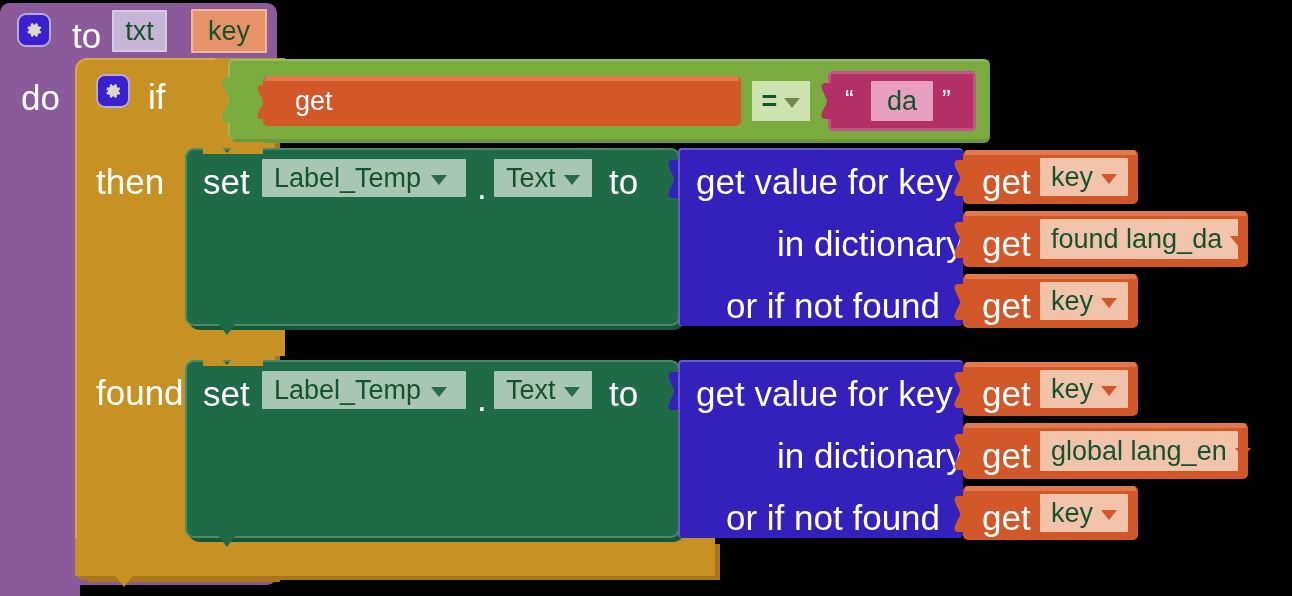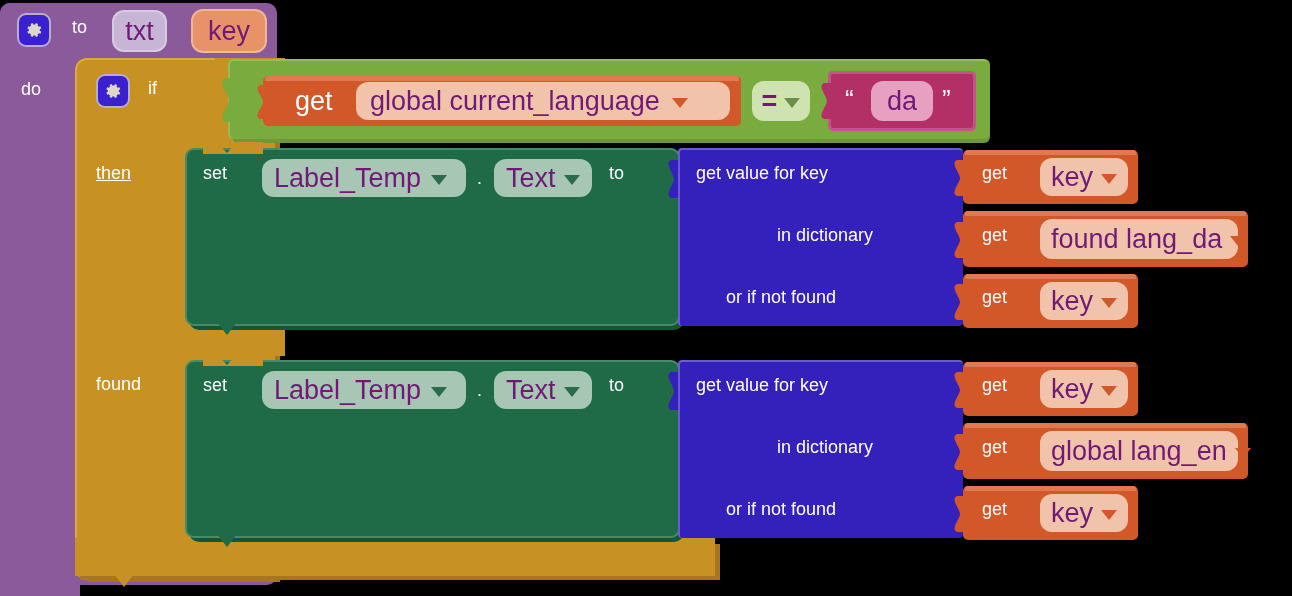--- a/index.html
+++ b/index.html
@@ -23,36 +23,36 @@
   }
 
   
   .blk {
     position: absolute;
     box-sizing: border-box;
   }
   .lbl {
     position: absolute;
     color: #ffffff;
-    font-size: 18px;
+    font-size: 35px;
     line-height: 1;
     white-space: nowrap;
   }
   .lbl-dark { color: #000000; }
 
   
   .field {
     position: absolute;
     box-sizing: border-box;
-    border-radius: 12px;
+    border-radius: 1px;
     display: flex;
     align-items: center;
     justify-content: center;
     white-space: nowrap;
-    color: #701a75;
+    color: #14532d;
     font-size: 27px;
     padding: 0 10px;
   }
   .caret {
     display: inline-block;
     width: 0; height: 0;
     border-left: 8px solid transparent;
     border-right: 8px solid transparent;
     margin-left: 9px;
     position: relative;
@@ -180,41 +180,37 @@
   </svg>
 
   <div class="gear" style="left:96px; top:74px;">
     <svg width="20" height="20" viewBox="0 0 20 20" aria-hidden="true">
       <path fill="#ded8c9" d="M10 6.3a3.7 3.7 0 1 0 0 7.4 3.7 3.7 0 0 0 0-7.4zm0 5.6a1.9 1.9 0 1 1 0-3.8 1.9 1.9 0 0 1 0 3.8z"></path>
       <path fill="#ded8c9" d="M17.3 11.6l-1.5-.6a5.9 5.9 0 0 0 0-2l1.5-.6-.9-2.2-1.5.6a6 6 0 0 0-1.4-1.4l.6-1.5L11.9 3l-.6 1.5a5.9 5.9 0 0 0-2 0L8.7 3l-2.2.9.6 1.5a6 6 0 0 0-1.4 1.4l-1.5-.6-.9 2.2 1.5.6a5.9 5.9 0 0 0 0 2l-1.5.6.9 2.2 1.5-.6a6 6 0 0 0 1.4 1.4l-.6 1.5 2.2.9.6-1.5a5.9 5.9 0 0 0 2 0l.6 1.5 2.2-.9-.6-1.5a6 6 0 0 0 1.4-1.4l1.5.6.9-2.2z"></path>
     </svg>
   </div>
 
   <div class="lbl" style="left:148px; top:79px;">if</div>
-  <div class="lbl" style="left:96px; top:164px;text-decoration:underline;">then</div>
+  <div class="lbl" style="left:96px; top:164px;">then</div>
   <div class="lbl" style="left:96px; top:375px;">found</div>
 
   <div class="blk" style="left:232px; top:63px; width:758px; height:80px; background:#6d9a37; border-radius:6px;"></div>
   <div class="blk" style="left:228px; top:59px; width:762px; height:80px; background:#7aab3f; border-radius:6px; border-top:2px solid #93bd5d; border-left:2px solid #93bd5d;"></div>
 
   <svg class="blk" style="left:215px; top:78px;" width="20" height="44" viewBox="0 0 20 44">
     <path d="M20 0 H10 C2 4 14 16 14 22 C14 28 2 40 10 44 H20 Z" fill="#7aab3f"></path>
   </svg>
 
   <div class="getblk" style="left:263px; top:76px; width:478px; height:50px;">
   </div>
   <div class="getblk-hl" style="left:265px; top:76px; width:474px;"></div>
   <svg class="blk" style="left:252px; top:85px;" width="16" height="34" viewBox="0 0 16 34">
     <path d="M16 0 H8 C1 3 11 12 11 17 C11 22 1 31 8 34 H16 Z" fill="#d2582a"></path>
   </svg>
   <div class="lbl" style="left:295px; top:88px; font-size:27px;">get</div>
-  <div class="field" style="left:356px; top:82px; width:374px; height:38px; background:#f2c3ab; justify-content:flex-start; padding-left:14px;">
-    <span>global current_language</span>
-    <span class="caret" style="border-top:10px solid #d2582a; margin-left:12px;"></span>
-  </div>
 
   <div class="field" style="left:752px; top:81px; width:58px; height:40px; background:#cfe3b0; justify-content:center;">
     <span style="font-size:27px; font-weight:bold;">=</span>
     <span class="caret" style="border-top:10px solid #6d8f4a; margin-left:7px;"></span>
   </div>
 
   <div class="txtblk" style="left:828px; top:71px; width:148px; height:60px;"></div>
   <svg class="blk" style="left:816px; top:83px;" width="16" height="36" viewBox="0 0 16 36">
     <path d="M16 0 H8 C1 3 11 13 11 18 C11 23 1 33 8 36 H16 Z" fill="#b23066"></path>
   </svg>

